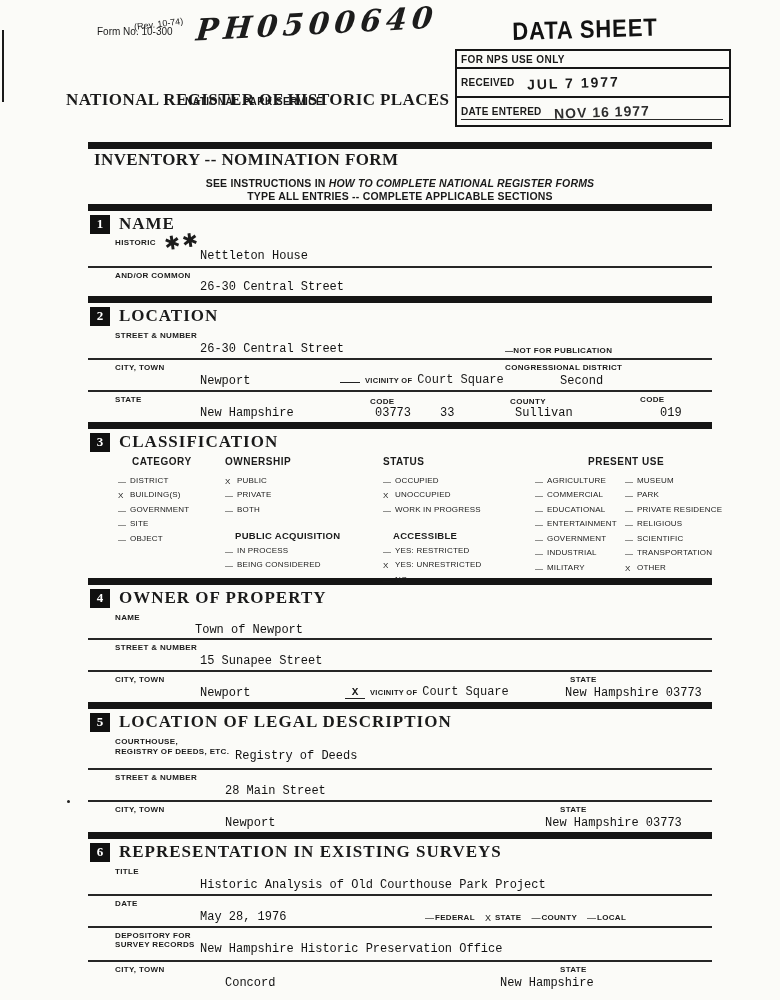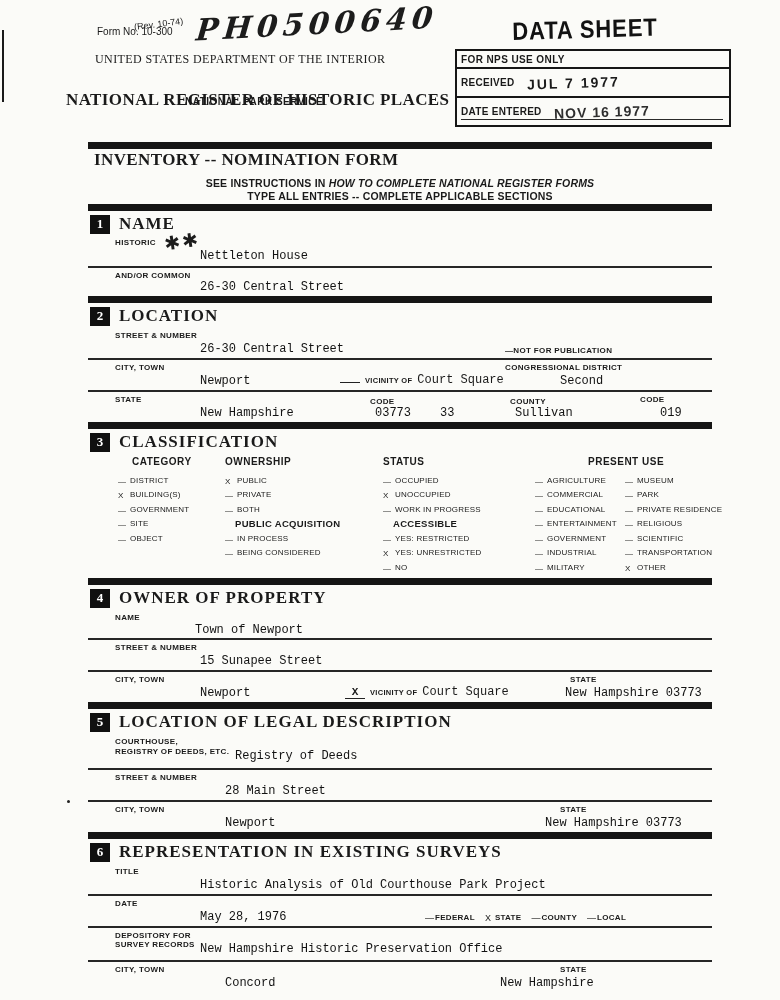--- a/index.html
+++ b/index.html
@@ -55,38 +55,37 @@
   .vval{font:400 12px "Liberation Mono",monospace;}
 
   
   .cls{position:relative;height:124px;}
   .chead{position:absolute;top:2px;font:700 10px "Liberation Sans",sans-serif;letter-spacing:.5px;}
   .clist{position:absolute;top:19px;}
   .ci{height:14.5px;display:flex;align-items:center;font:400 8px "Liberation Sans",sans-serif;
       letter-spacing:.2px;white-space:nowrap;}
   .ci .m{display:inline-block;width:12px;transform:translateY(1px);font-weight:400;}
   .csub{height:14.5px;display:flex;align-items:center;font:700 9.5px "Liberation Sans",sans-serif;
-        letter-spacing:.3px;margin-left:10px;white-space:nowrap;}
+        letter-spacing:.3px;margin-left:10px;white-space:nowrap;margin-top:12px;}
 
   
   .lvl{position:absolute;display:flex;align-items:baseline;white-space:nowrap;}
   .lvl .m2{display:inline-block;width:10px;font:400 9px "Liberation Sans",sans-serif;transform:translateY(1px);}
   .lvl .llab{font:700 8px "Liberation Sans",sans-serif;letter-spacing:.3px;margin-right:10px;}
 </style>
 </head>
 <body>
 
 <div class="page">
   <div class="scan-edge"></div>
   <div class="scan-dot"></div>
 
   <div class="form-no">Form No. 10-300</div>
   <div class="form-rev">(Rev. 10-74)</div>
   <div class="hand-id">PH0500640</div>
-  <div class="dept">UNITED STATES DEPARTMENT OF THE INTERIOR</div>
   <div class="agency">NATIONAL PARK SERVICE</div>
   <div class="data-sheet">DATA SHEET</div>
 
   <div class="nps-box">
     <div class="nps-head">FOR NPS USE ONLY</div>
     <div class="nps-row nps-row-first">
       <span class="nps-lab">RECEIVED</span>
       <span class="stamp">JUL 7 1977</span>
     </div>
     <div class="nps-row">

